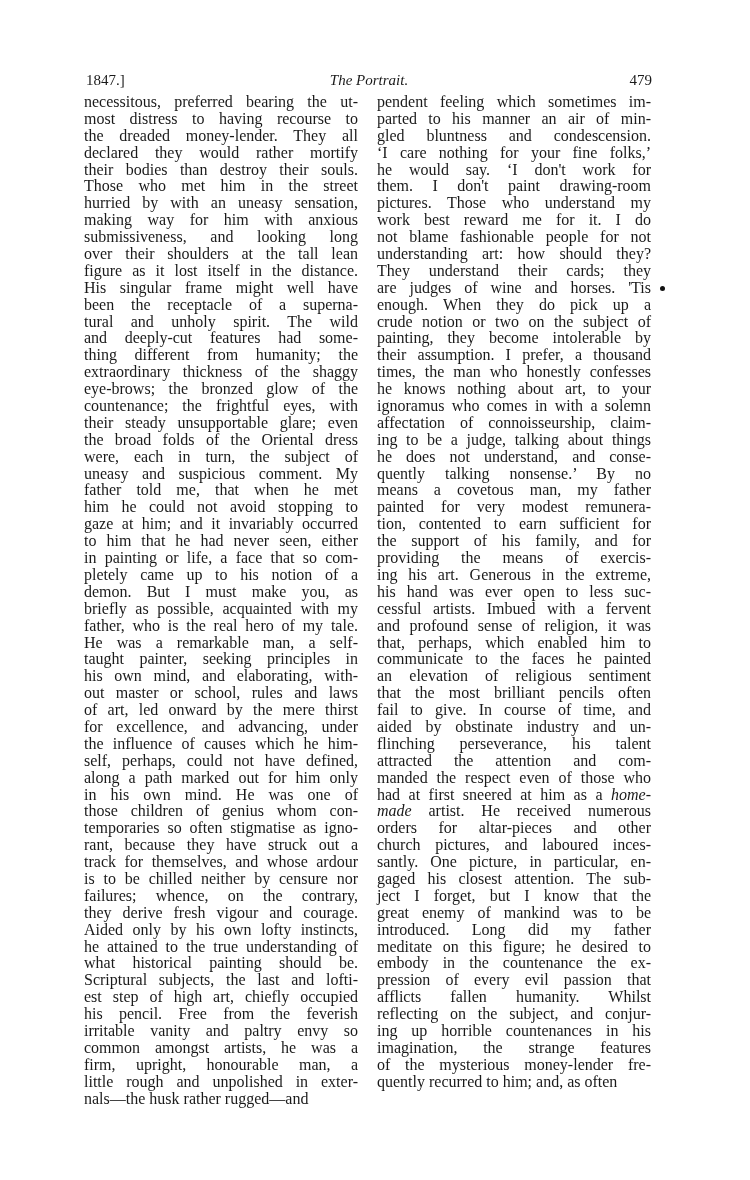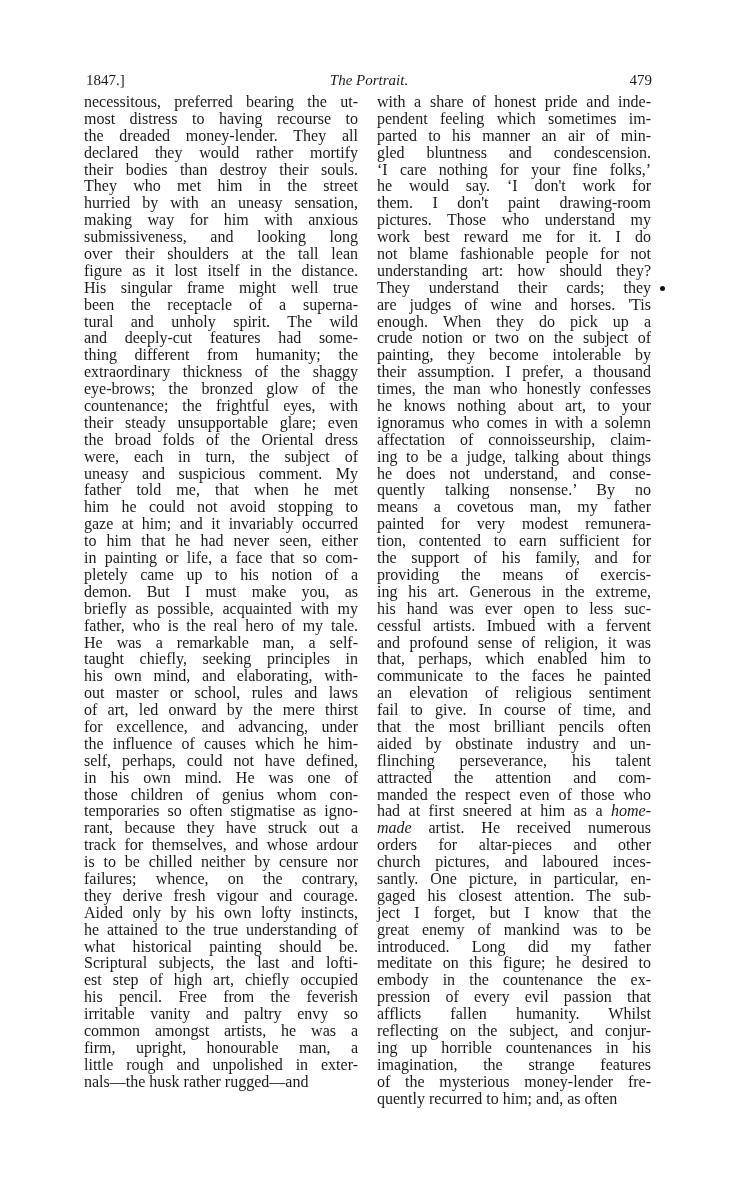--- a/index.html
+++ b/index.html
@@ -29,27 +29,27 @@
     <span class="hdr-center">The Portrait.</span>
     <span class="hdr-right">479</span>
   </div>
 
   <div class="col col-left" id="col-left">
       <span class="line">necessitous, preferred bearing the ut-</span>
       <span class="line">most distress to having recourse to</span>
       <span class="line">the dreaded money-lender. They all</span>
       <span class="line">declared they would rather mortify</span>
       <span class="line">their bodies than destroy their souls.</span>
-      <span class="line">They who met him in the street</span>
+      <span class="line">Those who met him in the street</span>
       <span class="line">hurried by with an uneasy sensation,</span>
       <span class="line">making way for him with anxious</span>
       <span class="line">submissiveness, and looking long</span>
       <span class="line">over their shoulders at the tall lean</span>
       <span class="line">figure as it lost itself in the distance.</span>
-      <span class="line">His singular frame might well true</span>
+      <span class="line">His singular frame might well have</span>
       <span class="line">been the receptacle of a superna-</span>
       <span class="line">tural and unholy spirit. The wild</span>
       <span class="line">and deeply-cut features had some-</span>
       <span class="line">thing different from humanity; the</span>
       <span class="line">extraordinary thickness of the shaggy</span>
       <span class="line">eye-brows; the bronzed glow of the</span>
       <span class="line">countenance; the frightful eyes, with</span>
       <span class="line">their steady unsupportable glare; even</span>
       <span class="line">the broad folds of the Oriental dress</span>
       <span class="line">were, each in turn, the subject of</span>
@@ -57,27 +57,28 @@
       <span class="line">father told me, that when he met</span>
       <span class="line">him he could not avoid stopping to</span>
       <span class="line">gaze at him; and it invariably occurred</span>
       <span class="line">to him that he had never seen, either</span>
       <span class="line">in painting or life, a face that so com-</span>
       <span class="line">pletely came up to his notion of a</span>
       <span class="line">demon. But I must make you, as</span>
       <span class="line">briefly as possible, acquainted with my</span>
       <span class="line">father, who is the real hero of my tale.</span>
       <span class="line">He was a remarkable man, a self-</span>
-      <span class="line">taught chiefly, seeking principles in</span>
+      <span class="line">taught painter, seeking principles in</span>
       <span class="line">his own mind, and elaborating, with-</span>
       <span class="line">out master or school, rules and laws</span>
       <span class="line">of art, led onward by the mere thirst</span>
       <span class="line">for excellence, and advancing, under</span>
       <span class="line">the influence of causes which he him-</span>
       <span class="line">self, perhaps, could not have defined,</span>
+      <span class="line">along a path marked out for him only</span>
       <span class="line">in his own mind. He was one of</span>
       <span class="line">those children of genius whom con-</span>
       <span class="line">temporaries so often stigmatise as igno-</span>
       <span class="line">rant, because they have struck out a</span>
       <span class="line">track for themselves, and whose ardour</span>
       <span class="line">is to be chilled neither by censure nor</span>
       <span class="line">failures; whence, on the contrary,</span>
       <span class="line">they derive fresh vigour and courage.</span>
       <span class="line">Aided only by his own lofty instincts,</span>
       <span class="line">he attained to the true understanding of</span>
@@ -85,21 +86,20 @@
       <span class="line">Scriptural subjects, the last and lofti-</span>
       <span class="line">est step of high art, chiefly occupied</span>
       <span class="line">his pencil. Free from the feverish</span>
       <span class="line">irritable vanity and paltry envy so</span>
       <span class="line">common amongst artists, he was a</span>
       <span class="line">firm, upright, honourable man, a</span>
       <span class="line">little rough and unpolished in exter-</span>
       <span class="line last">nals—the husk rather rugged—and</span>
     </div>
   <div class="col col-right" id="col-right">
-      <span class="line">with a share of honest pride and inde-</span>
       <span class="line">pendent feeling which sometimes im-</span>
       <span class="line">parted to his manner an air of min-</span>
       <span class="line">gled bluntness and condescension.</span>
       <span class="line">‘I care nothing for your fine folks,’</span>
       <span class="line">he would say. ‘I don't work for</span>
       <span class="line">them. I don't paint drawing-room</span>
       <span class="line">pictures. Those who understand my</span>
       <span class="line">work best reward me for it. I do</span>
       <span class="line">not blame fashionable people for not</span>
       <span class="line">understanding art: how should they?</span>
@@ -121,22 +121,22 @@
       <span class="line">tion, contented to earn sufficient for</span>
       <span class="line">the support of his family, and for</span>
       <span class="line">providing the means of exercis-</span>
       <span class="line">ing his art. Generous in the extreme,</span>
       <span class="line">his hand was ever open to less suc-</span>
       <span class="line">cessful artists. Imbued with a fervent</span>
       <span class="line">and profound sense of religion, it was</span>
       <span class="line">that, perhaps, which enabled him to</span>
       <span class="line">communicate to the faces he painted</span>
       <span class="line">an elevation of religious sentiment</span>
+      <span class="line">that the most brilliant pencils often</span>
       <span class="line">fail to give. In course of time, and</span>
-      <span class="line">that the most brilliant pencils often</span>
       <span class="line">aided by obstinate industry and un-</span>
       <span class="line">flinching perseverance, his talent</span>
       <span class="line">attracted the attention and com-</span>
       <span class="line">manded the respect even of those who</span>
       <span class="line">had at first sneered at him as a <em>home-</em></span>
       <span class="line"><em>made</em> artist. He received numerous</span>
       <span class="line">orders for altar-pieces and other</span>
       <span class="line">church pictures, and laboured inces-</span>
       <span class="line">santly. One picture, in particular, en-</span>
       <span class="line">gaged his closest attention. The sub-</span>

